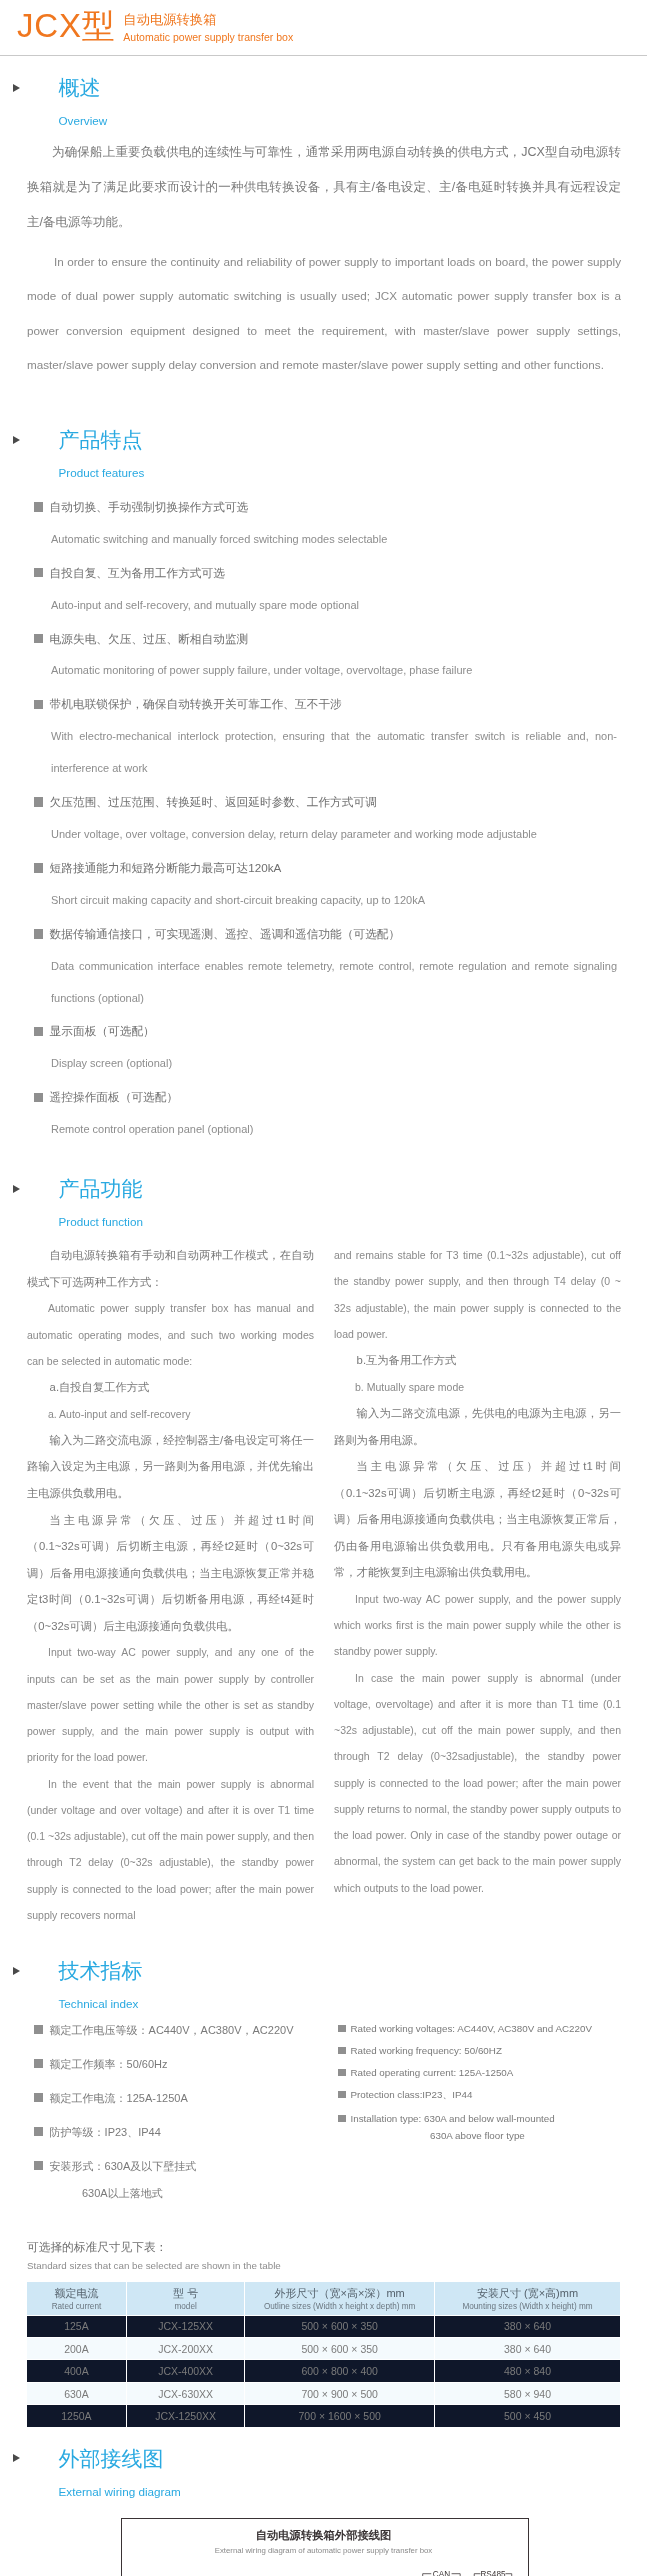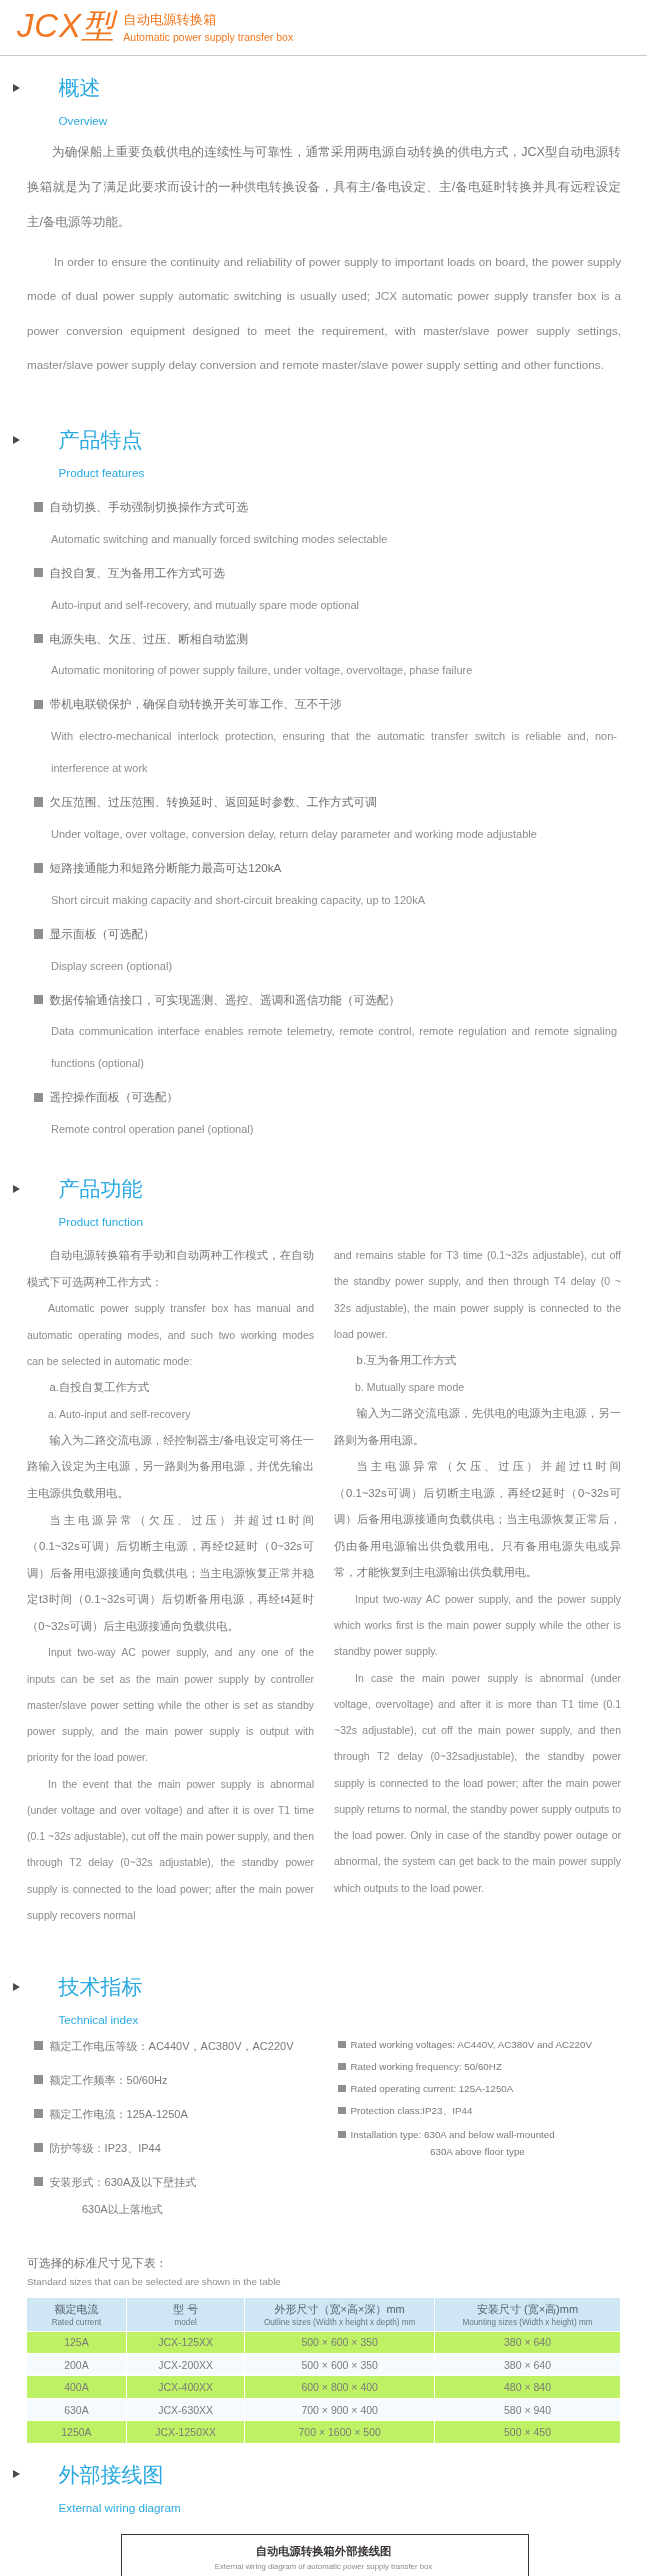--- a/index.html
+++ b/index.html
@@ -1,20 +1,20 @@
 <!DOCTYPE html>
 <html style="font-size:12.5px"><head>
 <meta charset="utf-8">
 <style>
   html,body{margin:0;padding:0;background:#fff;}
   .page{width:648px;min-height:2576px;background:#fff;font-family:"Liberation Sans","DejaVu Sans",sans-serif;color:#777;box-sizing:border-box;padding-top:9.4px;position:relative;}
 
   
   .hdr{display:flex;align-items:flex-start;padding-left:17px;}
-  .hdr .model{font-size:33px;color:#f0771f;letter-spacing:0.8px;line-height:1.05;font-style:italic;}
+  .hdr .model{font-size:33px;color:#f0771f;letter-spacing:0.8px;line-height:1.05;}
   .hdr .sub{margin-left:7.8px;margin-top:1.6px;}
   .hdr .sub .cn{font-size:13.3px;color:#f0771f;}
   .hdr .sub .en{font-size:10.5px;color:#f0771f;margin-top:1.6px;}
   .divider{border-bottom:0.8px solid #c9c9c9;margin-top:11px;}
 
   
   .sec-head{display:flex;align-items:flex-start;margin:0 0 0 12.5px;gap:32px;}
   .arrow{width:0;height:0;border-left:7px solid #4a4a4a;border-top:4.7px solid transparent;border-bottom:4.7px solid transparent;margin-top:7.8px;margin-right:7px;flex:none;}
   .sec-cn{font-size:21px;color:#29a9e1;line-height:1.15;}
   .sec-en{font-size:11.7px;color:#29a9e1;margin-top:14px;}
@@ -26,21 +26,21 @@
   .p-en{font-size:11.7px;line-height:2.95;color:#8a8a8a;text-indent:2.3em;margin-top:4.7px !important;}
 
   
   .features{margin:11px 31px 0 34px;}
   .feat{margin:0;}
   .feat .cn{font-size:11.7px;color:#6f6f6f;line-height:2.9;}
   .feat .en{font-size:11px;color:#8d8d8d;line-height:2.9;padding-left:17px;text-align:justify;}
   .sq{display:inline-block;width:9.4px;height:9.4px;background:#8f8f8f;margin-right:6.2px;vertical-align:-0.8px;}
 
   
-  .func-cols{display:flex;gap:20px;margin:14px 27px 16px 27px;}
+  .func-cols{display:flex;gap:20px;margin:14px 27px 0 27px;}
   .func-col{flex:1;min-width:0;}
   .func-col p{margin:0;text-align:justify;}
   .f-cn{font-size:11.3px;line-height:2.35;color:#787878;text-indent:2em;}
   .f-en{font-size:10.5px;line-height:2.5;color:#8a8a8a;text-indent:2em;}
   .f-sub{text-align:left;}
   .noindent{text-indent:0 !important;}
 
   
   .tech-cols{display:flex;margin:12.5px 27px 0 34px;}
   .tech-left{width:304px;flex:none;}
@@ -52,21 +52,21 @@
   .tech-right .sq{width:7.8px;height:7.8px;margin-right:4.7px;}
 
   
   .size-note{margin:20px 27px 0 27px;}
   .size-note .cn{font-size:11.7px;color:#6f6f6f;}
   .size-note .en{font-size:9.8px;color:#8d8d8d;margin-top:4.7px;}
   table.sizes{border-collapse:separate;border-spacing:0;width:593px;margin:11px 27px 0 27px;}
   table.sizes th{background:#cfe7f5;color:#54616b;font-weight:normal;padding:3.9px 1.6px;border-right:1.6px solid #fff;margin-left:24px;}
   table.sizes th .cn{font-size:11px;}
   table.sizes th .en{font-size:8.2px;margin-top:0.8px;color:#6b7780;}
-  table.sizes td{background:#bef264;color:#7a7a7a;font-size:10.5px;text-align:center;padding:4.7px 1.6px;border-right:1.6px solid #fff;border-top:1.6px solid #fff;}
+  table.sizes td{background:#0f172a;color:#7a7a7a;font-size:10.5px;text-align:center;padding:4.7px 1.6px;border-right:1.6px solid #fff;border-top:1.6px solid #fff;}
   table.sizes tr.alt td{background:#f4fafd;}
   table.sizes th:last-child,table.sizes td:last-child{border-right:none;}
   .c1{width:98px;} .c2{width:117px;} .c3{width:191px;} .c4{width:187px;}
 
   
   .wire-box{width:406px;margin:20px 0 0 121px;border:1.6px solid #3a3335;background:#fff;}
   .wire-box svg{display:block;}
 
   .spacer-lg{height:45px;} .spacer-md{height:31px;} .spacer-sm{height:20px;}
 </style>
@@ -126,26 +126,26 @@
     </div>
     <div class="feat">
       <div class="cn"><span class="sq"></span><span>欠压范围、过压范围、转换延时、返回延时参数、工作方式可调</span></div>
       <div class="en">Under voltage, over voltage, conversion delay, return delay parameter and working mode adjustable</div>
     </div>
     <div class="feat">
       <div class="cn"><span class="sq"></span><span>短路接通能力和短路分断能力最高可达120kA</span></div>
       <div class="en">Short circuit making capacity and short-circuit breaking capacity, up to 120kA</div>
     </div>
     <div class="feat">
+      <div class="cn"><span class="sq"></span><span>数据传输通信接口，可实现遥测、遥控、遥调和遥信功能（可选配）</span></div>
+      <div class="en">Data communication interface enables remote telemetry, remote control, remote regulation and remote signaling functions (optional)</div>
+    </div>
+    <div class="feat">
       <div class="cn"><span class="sq"></span><span>显示面板（可选配）</span></div>
       <div class="en">Display screen (optional)</div>
-    </div>
-    <div class="feat">
-      <div class="cn"><span class="sq"></span><span>数据传输通信接口，可实现遥测、遥控、遥调和遥信功能（可选配）</span></div>
-      <div class="en">Data communication interface enables remote telemetry, remote control, remote regulation and remote signaling functions (optional)</div>
     </div>
     <div class="feat">
       <div class="cn"><span class="sq"></span><span>遥控操作面板（可选配）</span></div>
       <div class="en">Remote control operation panel (optional)</div>
     </div>
   </div>
 
   <div class="spacer-md"></div>
 
   <div class="sec-head">
@@ -243,21 +243,21 @@
     </tr>
     <tr>
       <td>400A</td>
           <td>JCX-400XX</td>
           <td>600 × 800 × 400</td>
           <td>480 × 840</td>
     </tr>
     <tr class="alt">
       <td>630A</td>
           <td>JCX-630XX</td>
-          <td>700 × 900 × 400</td>
+          <td>700 × 900 × 500</td>
           <td>580 × 940</td>
     </tr>
     <tr>
       <td>1250A</td>
           <td>JCX-1250XX</td>
           <td>700 × 1600 × 500</td>
           <td>500 × 450</td>
     </tr>
   </tbody>
     </table>

